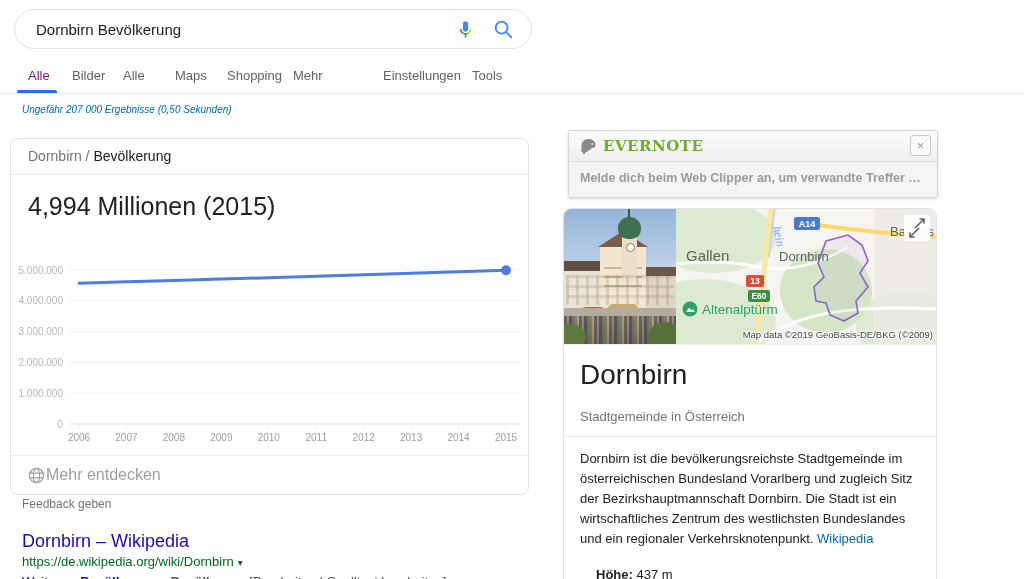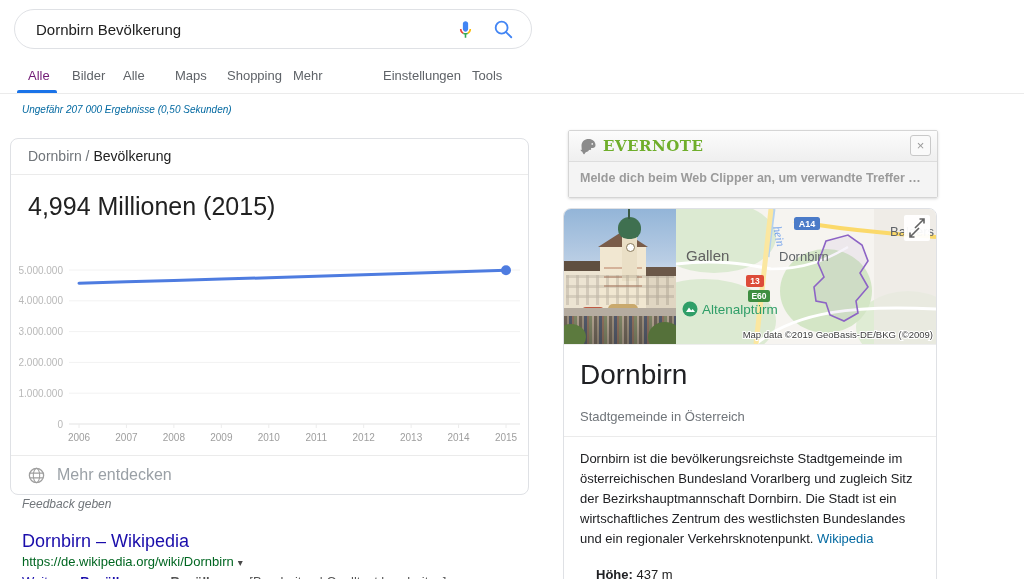--- a/index.html
+++ b/index.html
@@ -21,26 +21,26 @@
   .card{position:absolute;left:10px;top:138px;width:519px;height:357px;background:#fff;
     border:1px solid #dfe1e5;border-radius:8px;box-sizing:border-box;}
   .card-bc{height:35px;line-height:35px;padding:0 17px;font-size:14px;border-bottom:1px solid #ebebeb;}
   .bc-root,.bc-sep{color:#70757a;} .bc-cur{color:#212121;}
   .bc-root{cursor:pointer;}
   .card-value{margin:17px 17px 0;font-size:25px;color:#212121;}
   .chart-wrap{position:absolute;left:0;top:100px;width:519px;height:212px;}
   .ytick{font:10px "Liberation Sans",sans-serif;fill:#b8b8b8;}
   .xtick{font:10px "Liberation Sans",sans-serif;fill:#9e9e9e;}
   .card-more{position:absolute;left:0;bottom:0;width:100%;height:39px;border-top:1px solid #ebebeb;
-    display:flex;align-items:center;gap:11px;padding-left:16px;box-sizing:border-box;cursor:pointer;}
+    display:flex;align-items:center;padding-left:16px;box-sizing:border-box;cursor:pointer;}
   .card-more span{font-size:16px;color:#9aa0a6;}
   
   .sources{position:absolute;left:10px;top:497px;width:519px;display:flex;justify-content:space-between;
     box-sizing:border-box;padding:0 14px 0 12px;font-size:12px;color:#70757a;}
-  .feedback{font-style:italic;cursor:pointer;}
+  .feedback{cursor:pointer;}
   .result{position:absolute;left:22px;top:530px;width:510px;}
   .r-title{font-size:18px;color:#1a0dab;cursor:pointer;line-height:22px;}
   .r-url{font-size:13px;color:#006621;margin-top:2px;}
   .r-url .arrow{color:#494949;font-size:10px;margin-left:4px;cursor:pointer;}
   .r-snip{font-size:13px;color:#545454;margin-top:4px;line-height:18px;}
   .r-snip a{color:#1a0dab;text-decoration:none;cursor:pointer;}
   .r-snip b{font-weight:bold;}
   
   .ev{position:absolute;left:568px;top:130px;width:370px;box-sizing:border-box;
     border:1px solid #d5d5d5;border-radius:2px;box-shadow:0 1px 3px rgba(0,0,0,.15);overflow:hidden;}

